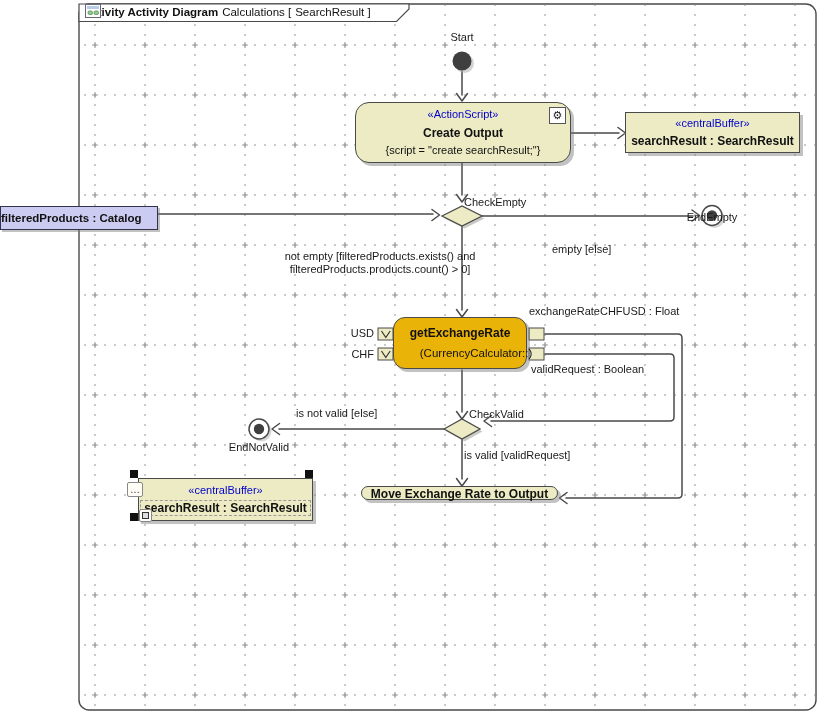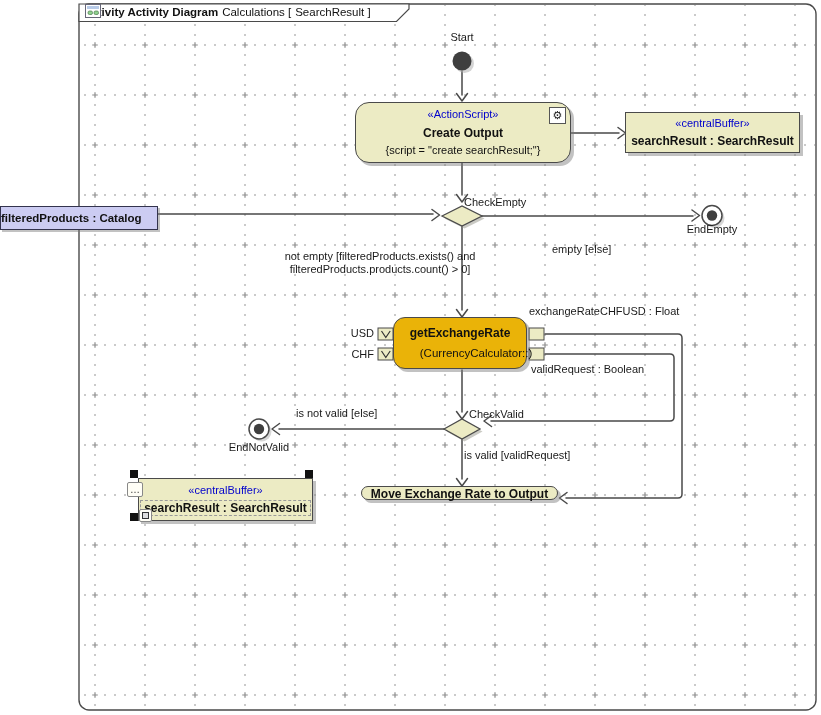--- a/index.html
+++ b/index.html
@@ -115,21 +115,21 @@
       <rect x="2" y="2" width="12" height="3" fill="#b8cbe8"></rect>
       <rect x="3" y="7" width="4.5" height="3.5" rx="1.5" fill="#8ed08e" stroke="#4a7a4a" stroke-width="0.7"></rect>
       <rect x="9" y="7" width="4.5" height="3.5" rx="1.5" fill="#8ed08e" stroke="#4a7a4a" stroke-width="0.7"></rect>
     </svg>
     <span>SearchResult ]</span>
   </div>
 
   <div class="lbl center" style="left:440px;top:31px;width:44px;">Start</div>
   <div class="lbl" style="left:464px;top:196px;">CheckEmpty</div>
   <div class="lbl" style="left:552px;top:195px;margin-top:48px;">empty [else]</div>
-  <div class="lbl center" style="left:672px;top:223px;width:80px;">EndEmpty</div>
+  <div class="lbl center" style="left:672px;top:211px;width:80px;">EndEmpty</div>
   <div class="lbl center" style="left:240px;top:250px;width:280px;">
     <div>not empty [filteredProducts.exists() and</div>
     <div>filteredProducts.products.count() &gt; 0]</div>
   </div>
   <div class="lbl" style="left:338px;top:327px;width:36px;text-align:right;">USD</div>
   <div class="lbl" style="left:338px;top:348px;width:36px;text-align:right;">CHF</div>
   <div class="lbl" style="left:529px;top:305px;">exchangeRateCHFUSD : Float</div>
   <div class="lbl" style="left:531px;top:363px;">validRequest : Boolean</div>
   <div class="lbl" style="left:469px;top:408px;">CheckValid</div>
   <div class="lbl" style="left:296px;top:407px;">is not valid [else]</div>

